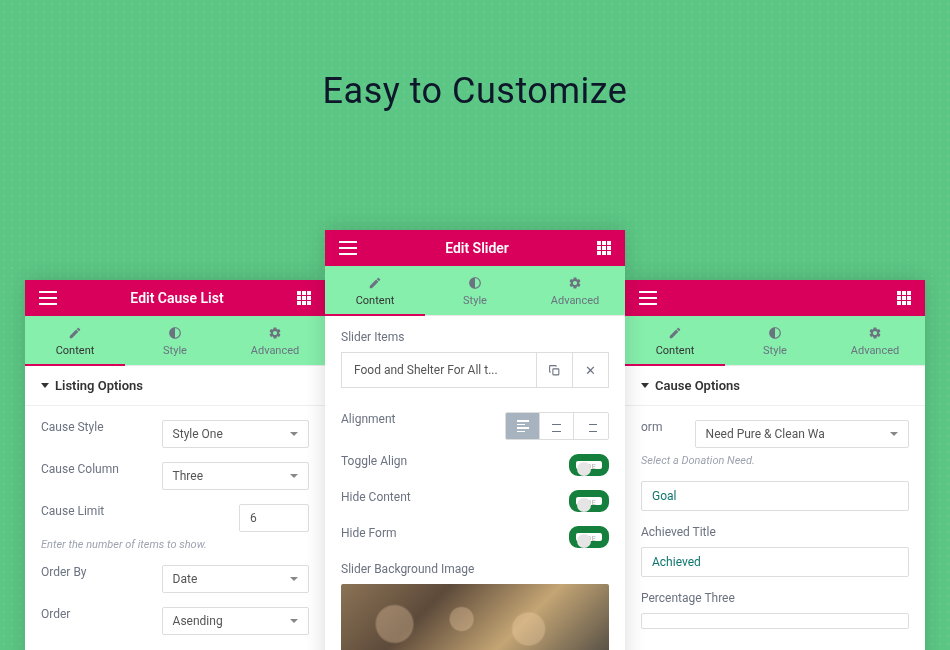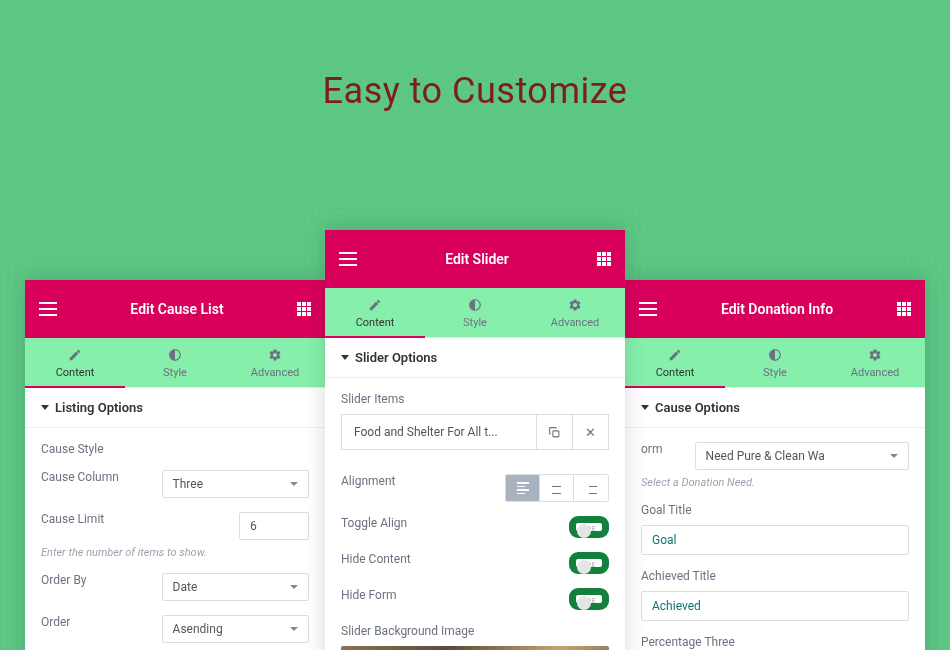--- a/index.html
+++ b/index.html
@@ -1,24 +1,24 @@
 <!DOCTYPE html>
 <html><head>
 <meta charset="utf-8">
 <style>
 * { box-sizing: border-box; margin: 0; padding: 0; font-family: -apple-system, BlinkMacSystemFont, "Segoe UI", Roboto, sans-serif; }
 body { background: #5cc785; width: 950px; height: 650px; overflow: hidden; position: relative; }
 .bg-pattern { position: absolute; inset: 0; background-image: radial-gradient(rgba(255,255,255,0.08) 1px, transparent 1px); background-size: 8px 8px; }
-.hero-title { color: #7f1d1d; font-size: 36px; font-weight: 400; text-align: center; padding-top: 70px; position: relative; letter-spacing: 0.5px; }
+.hero-title { color: #0f172a; font-size: 36px; font-weight: 400; text-align: center; padding-top: 70px; position: relative; letter-spacing: 0.5px; }
 .panels { position: absolute; bottom: 0; left: 0; right: 0; height: 420px; display: flex; justify-content: center; }
 .panel { background: #fff; width: 300px; box-shadow: 0 -2px 20px rgba(0,0,0,0.15); position: absolute; bottom: 0; }
 .panel-left { left: 25px; top: 50px; height: 400px; z-index: 1; }
 .panel-center { left: 325px; top: 0; height: 450px; z-index: 3; }
 .panel-right { left: 625px; top: 50px; height: 400px; z-index: 2; }
-.panel-header { background: #d8005b; color: #fff; height: 58px; display: flex; align-items: center; justify-content: space-between; padding: 0 14px; }
+.panel-header { background: #d8005b; color: #fff; height: 36px; display: flex; align-items: center; justify-content: space-between; padding: 0 14px; }
 .panel-header-title { flex: 1; text-align: center; font-size: 14px; font-weight: 600; }
 .burger, .grid-icon { width: 18px; height: 14px; cursor: pointer; display: flex; flex-direction: column; justify-content: space-between; }
 .burger span { height: 2px; background: #fff; }
 .grid-icon { flex-direction: row; flex-wrap: wrap; gap: 1px; width: 14px; height: 14px; }
 .grid-icon span { width: 4px; height: 4px; background: #fff; }
 .tabs { display: flex; border-bottom: 1px solid #e8e8e8; background: #86efac; }
 .tab { flex: 1; text-align: center; padding: 10px 0 8px; cursor: pointer; font-size: 11px; color: #6b7280; position: relative; }
 .tab.active { color: #333; }
 .tab.active::after { content: ""; position: absolute; bottom: -1px; left: 0; right: 0; height: 2px; background: #d8005b; }
 .tab-icon { display: block; margin: 0 auto 4px; width: 14px; height: 14px; color: #6b7280; }
@@ -96,20 +96,24 @@
         <span>Advanced</span>
       </div>
     </div>
     <div class="section-header">
       <span class="caret-down"></span>
       <span>Listing Options</span>
     </div>
     <div class="section-body">
       <div class="field-row">
         <span class="field-label">Cause Style</span>
+        <div class="select-box">
+            <span>Style One</span>
+            <span class="chev"></span>
+          </div>
       </div>
       <div class="field-row">
         <span class="field-label">Cause Column</span>
         <div class="select-box">
             <span>Three</span>
             <span class="chev"></span>
           </div>
       </div>
       <div class="field-row">
         <span class="field-label">Cause Limit</span>
@@ -168,24 +172,20 @@
             <path d="M12 2C6.48 2 2 6.48 2 12s4.48 10 10 10 10-4.48 10-10S17.52 2 12 2zm0 18V4c4.41 0 8 3.59 8 8s-3.59 8-8 8z"></path>
           </svg>
         <span>Style</span>
       </div>
       <div class="tab">
         <svg class="tab-icon" viewBox="0 0 24 24" fill="currentColor">
             <path d="M19.14 12.94c.04-.3.06-.61.06-.94 0-.32-.02-.64-.07-.94l2.03-1.58c.18-.14.23-.41.12-.61l-1.92-3.32c-.12-.22-.37-.29-.59-.22l-2.39.96c-.5-.38-1.03-.7-1.62-.94l-.36-2.54c-.04-.24-.24-.41-.48-.41h-3.84c-.24 0-.43.17-.47.41l-.36 2.54c-.59.24-1.13.57-1.62.94l-2.39-.96c-.22-.08-.47 0-.59.22L2.74 8.87c-.12.21-.08.47.12.61l2.03 1.58c-.05.3-.09.63-.09.94s.02.64.07.94l-2.03 1.58c-.18.14-.23.41-.12.61l1.92 3.32c.12.22.37.29.59.22l2.39-.96c.5.38 1.03.7 1.62.94l.36 2.54c.05.24.24.41.48.41h3.84c.24 0 .44-.17.47-.41l.36-2.54c.59-.24 1.13-.56 1.62-.94l2.39.96c.22.08.47 0 .59-.22l1.92-3.32c.12-.22.07-.47-.12-.61l-2.01-1.58zM12 15.6c-1.98 0-3.6-1.62-3.6-3.6s1.62-3.6 3.6-3.6 3.6 1.62 3.6 3.6-1.62 3.6-3.6 3.6z"></path>
           </svg>
         <span>Advanced</span>
       </div>
-    </div>
-    <div class="section-header">
-      <span class="caret-down"></span>
-      <span>Slider Options</span>
     </div>
     <div class="section-body">
       <div class="sub-label">Slider Items</div>
       <div class="item-box">
         <div class="item-box-title">Food and Shelter For All t...</div>
         <div class="item-box-btn">
             <svg width="13" height="13" viewBox="0 0 24 24" fill="none" stroke="currentColor" stroke-width="2">
               <rect x="9" y="9" width="11" height="11" rx="1"></rect>
               <path d="M5 15H4a1 1 0 01-1-1V4a1 1 0 011-1h10a1 1 0 011 1v1"></path>
             </svg>
@@ -249,21 +249,20 @@
     </div>
   </div>
 
   <div class="panel panel-right">
     <div class="panel-header">
       <div class="burger">
           <span></span>
           <span></span>
           <span></span>
         </div>
-      <div class="panel-header-title">Edit Donation Info</div>
       <div class="grid-icon">
           <span></span>
           <span></span>
           <span></span>
           <span></span>
           <span></span>
           <span></span>
           <span></span>
           <span></span>
           <span></span>
@@ -295,21 +294,20 @@
     </div>
     <div class="section-body">
       <div class="field-row">
         <span class="field-label" style="flex:0 0 20%">orm</span>
         <div class="select-box">
             <span>Need Pure &amp; Clean Wa</span>
             <span class="chev"></span>
           </div>
       </div>
       <div class="hint">Select a Donation Need.</div>
-      <div class="sub-label">Goal Title</div>
       <div class="full-input"><span>Goal</span></div>
       <div class="sub-label">Achieved Title</div>
       <div class="full-input"><span>Achieved</span></div>
       <div class="sub-label">Percentage Three</div>
       <div class="full-input"></div>
 
     </div>
   </div>
 
 </div>

